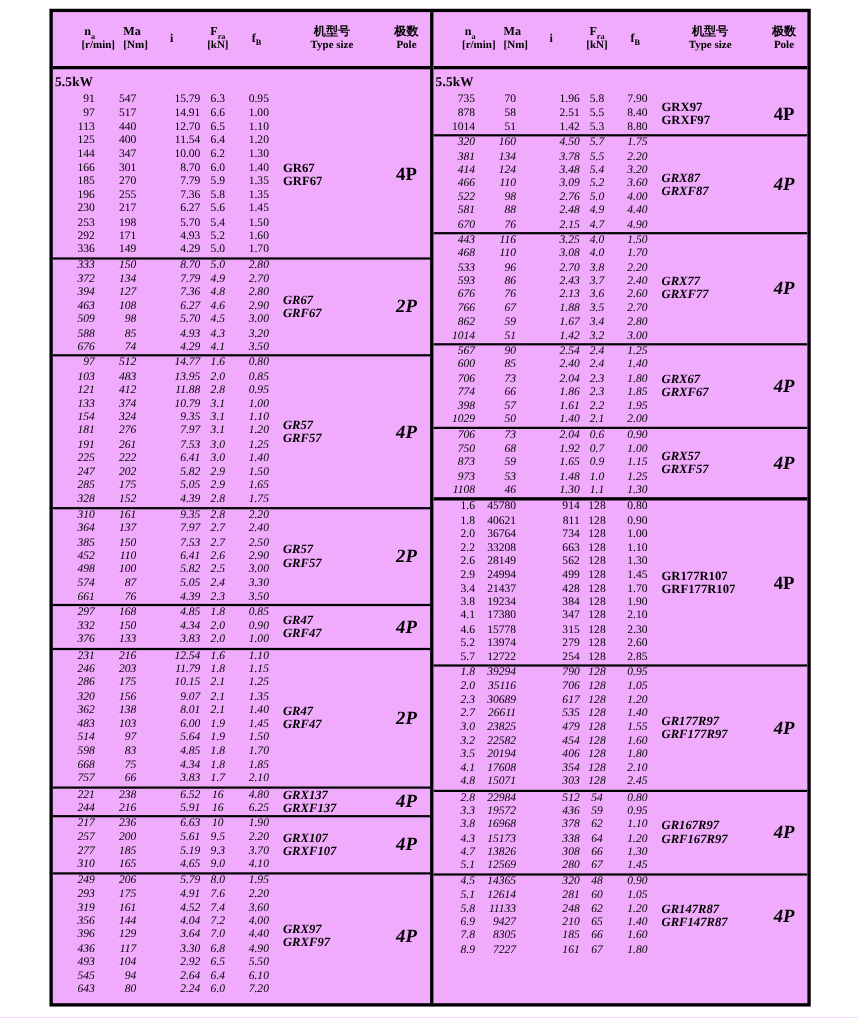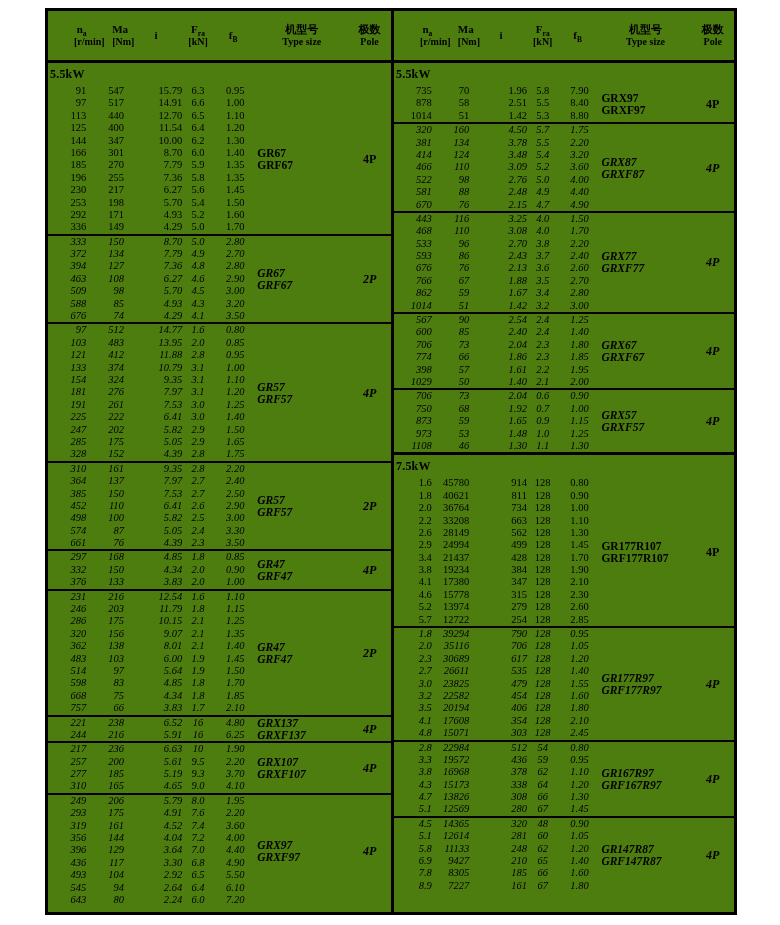--- a/index.html
+++ b/index.html
@@ -3,21 +3,21 @@
 <meta charset="utf-8">
 <style>
   html,body{margin:0;padding:0;}
   body{
     width:780px;height:925px;position:relative;background:#ffffff;
     font-family:"Liberation Serif", serif;color:#000;
     -webkit-font-smoothing:antialiased;
   }
   .page{
     position:absolute;left:45px;top:8px;width:686px;height:901px;
-    border:3px solid #000;display:flex;box-sizing:content-box;background:#4d7c0f;
+    border:3px solid #000;display:flex;box-sizing:content-box;background:#f0abfc;
   }
   .panel{width:50%;height:100%;box-sizing:border-box;overflow:hidden;}
   .panel.right{border-left:3px solid #000;}
 
   
   .hdr{
     display:grid;grid-template-columns:12% 11% 17% 7.5% 13% 27% 12.5%;
     align-items:center;height:49px;border-bottom:3px solid #000;
   }
   .hcell{text-align:center;font-weight:bold;font-size:11px;line-height:1.2;}
@@ -37,21 +37,21 @@
   .c-ma{text-align:right;padding-right:3px;}
   .c-i {text-align:right;padding-right:3px;}
   .c-fra{text-align:center;}
   .c-fb{text-align:right;padding-right:11px;}
   .typelabel{
     position:absolute;left:61%;top:50%;transform:translateY(-50%);
     font-weight:bold;font-size:11.5px;line-height:12px;white-space:nowrap;
   }
   .polelabel{
     position:absolute;left:87.5%;width:12.5%;top:50%;transform:translateY(-50%);
-    font-weight:bold;font-size:12px;text-align:center;
+    font-weight:bold;font-size:17px;text-align:center;
   }
 </style>
 </head>
 <body>
 
 <div class="page">
   <div class="panel" id="panel-0">
       <div class="hdr">
         <div class="hcell h0"><span>n<sub>a</sub></span><span class="unit">[r/min]</span></div>
         <div class="hcell h1"><span>Ma</span><span class="unit">[Nm]</span></div>
@@ -828,21 +828,20 @@
             <div class="cell c-fb">1.30</div>
           </div>
           <div class="typelabel">
             <div>GRX57</div>
             <div>GRXF57</div>
           </div>
           <div class="polelabel">4P</div>
         </div>
       </div>
       <div class="section">
-        <div class="sec-title">7.5kW</div>
         <div class="block">
           <div class="row">
             <div class="cell c-na">1.6</div>
             <div class="cell c-ma">45780</div>
             <div class="cell c-i">914</div>
             <div class="cell c-fra">128</div>
             <div class="cell c-fb">0.80</div>
           </div>
           <div class="row">
             <div class="cell c-na">1.8</div>

